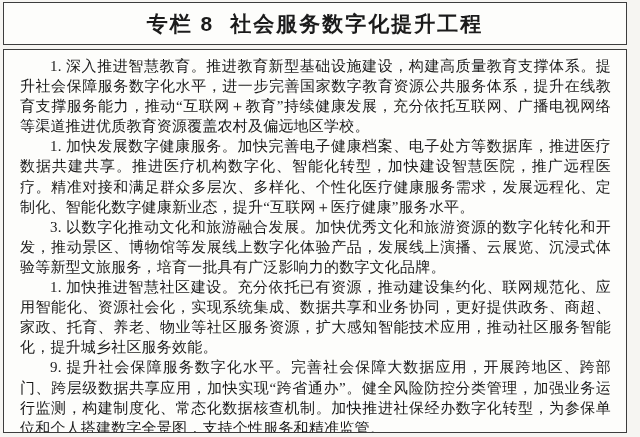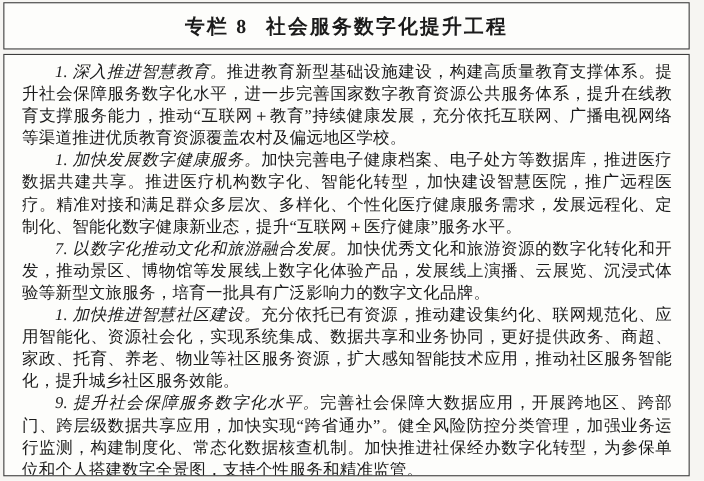--- a/index.html
+++ b/index.html
@@ -26,23 +26,23 @@
     width: 624px;
     height: 43px;
     box-sizing: border-box;
     border: 1.5px solid #3d3d3d;
     background: #fdfdfb;
     display: flex;
     align-items: center;
     justify-content: center;
   }
   .title-text {
-    font-family: Liberation Serif, serif;
+    font-family: Liberation Sans, sans-serif;
     font-weight: bold;
-    font-size: 18px;
+    font-size: 21px;
     letter-spacing: 2px;
     white-space: nowrap;
   }
   .title-prefix {
     margin-right: 16px;
   }
   .body-box {
     position: absolute;
     left: 3px;
     top: 49px;
@@ -58,35 +58,34 @@
     margin: 0;
     font-size: 15px;
     line-height: 20.1px;
     text-align: justify;
     text-justify: inter-character;
     word-break: break-all;
     text-indent: 2em;
     letter-spacing: 0.2px;
   }
   .lead {
-    font-style: italic;
   }
 </style>
 </head>
 <body>
 
 <div class="page">
 
   <div class="title-box">
     <div class="title-text">
       <span class="title-prefix">专栏 8</span><span class="title-name">社会服务数字化提升工程</span>
     </div>
   </div>
 
   <div class="body-box">
     <p class="para"><span class="lead">1. 深入推进智慧教育。</span><span class="rest">推进教育新型基础设施建设，构建高质量教育支撑体系。提升社会保障服务数字化水平，进一步完善国家数字教育资源公共服务体系，提升在线教育支撑服务能力，推动“互联网＋教育”持续健康发展，充分依托互联网、广播电视网络等渠道推进优质教育资源覆盖农村及偏远地区学校。</span></p>
     <p class="para"><span class="lead">1. 加快发展数字健康服务。</span><span class="rest">加快完善电子健康档案、电子处方等数据库，推进医疗数据共建共享。推进医疗机构数字化、智能化转型，加快建设智慧医院，推广远程医疗。精准对接和满足群众多层次、多样化、个性化医疗健康服务需求，发展远程化、定制化、智能化数字健康新业态，提升“互联网＋医疗健康”服务水平。</span></p>
-    <p class="para"><span class="lead">7. 以数字化推动文化和旅游融合发展。</span><span class="rest">加快优秀文化和旅游资源的数字化转化和开发，推动景区、博物馆等发展线上数字化体验产品，发展线上演播、云展览、沉浸式体验等新型文旅服务，培育一批具有广泛影响力的数字文化品牌。</span></p>
+    <p class="para"><span class="lead">3. 以数字化推动文化和旅游融合发展。</span><span class="rest">加快优秀文化和旅游资源的数字化转化和开发，推动景区、博物馆等发展线上数字化体验产品，发展线上演播、云展览、沉浸式体验等新型文旅服务，培育一批具有广泛影响力的数字文化品牌。</span></p>
     <p class="para"><span class="lead">1. 加快推进智慧社区建设。</span><span class="rest">充分依托已有资源，推动建设集约化、联网规范化、应用智能化、资源社会化，实现系统集成、数据共享和业务协同，更好提供政务、商超、家政、托育、养老、物业等社区服务资源，扩大感知智能技术应用，推动社区服务智能化，提升城乡社区服务效能。</span></p>
     <p class="para"><span class="lead">9. 提升社会保障服务数字化水平。</span><span class="rest">完善社会保障大数据应用，开展跨地区、跨部门、跨层级数据共享应用，加快实现“跨省通办”。健全风险防控分类管理，加强业务运行监测，构建制度化、常态化数据核查机制。加快推进社保经办数字化转型，为参保单位和个人搭建数字全景图，支持个性服务和精准监管。</span></p>
   </div>
 
 </div>
 
 </body></html>

